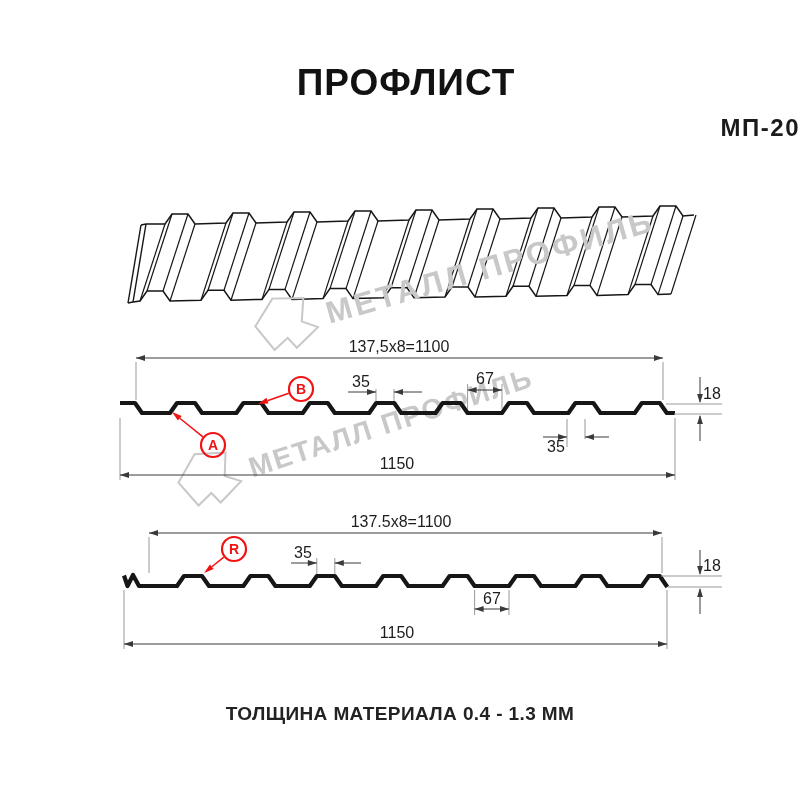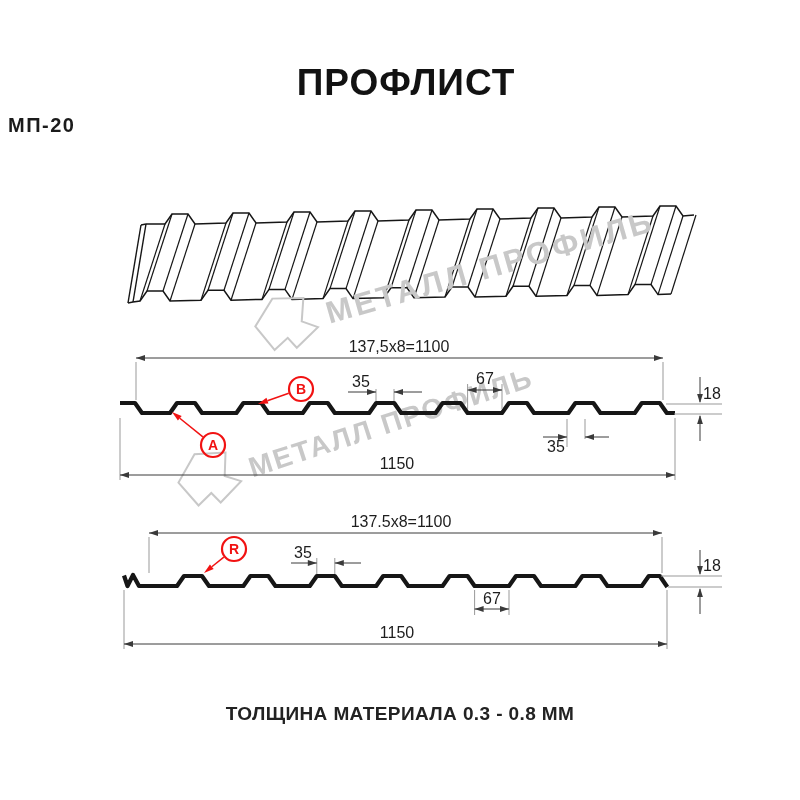--- a/index.html
+++ b/index.html
@@ -5,22 +5,22 @@
   html,body{margin:0;padding:0;}
   body{
     width:800px;height:800px;background:#ffffff;position:relative;overflow:hidden;
     font-family:"Liberation Sans", sans-serif;
   }
   .brand-title{
     position:absolute;top:62px;left:12px;right:0;text-align:center;
     font-size:37px;font-weight:800;letter-spacing:1px;color:#121212;
   }
   .brand-sub{
-    position:absolute;top:114px;left:0;right:0;text-align:left;
-    font-size:20px;font-weight:600;letter-spacing:1.5px;color:#1b1b1b;padding-left:8px;
+    position:absolute;top:114px;left:0;right:0;text-align:right;
+    font-size:24px;font-weight:600;letter-spacing:1.5px;color:#1b1b1b;padding-left:8px;
   }
   .thickness-note{
     position:absolute;top:703px;left:0;right:0;text-align:center;
     font-size:19px;font-weight:700;letter-spacing:.4px;color:#222;
   }
   svg#drawing{position:absolute;top:0;left:0;}
 </style>
 </head>
 <body>
 
@@ -165,13 +165,13 @@
       <polygon points="124,644 133,641.1 133,646.9" fill="#3a3a3a"></polygon>
       <polygon points="667,644 658,641.1 658,646.9" fill="#3a3a3a"></polygon>
       <text x="397" y="638" fill="#1d1d1d" font-size="16" text-anchor="middle" font-family="Liberation Sans, sans-serif" font-weight="normal" letter-spacing="0">1150</text>
       <circle cx="234" cy="549" r="12" stroke="#f11212" stroke-width="2.2" fill="none"></circle>
       <text x="234" y="554" fill="#f11212" font-size="14" text-anchor="middle" font-family="Liberation Sans, sans-serif" font-weight="bold" letter-spacing="0">R</text>
       <line x1="223.8487054772406" y1="557.1210356182075" x2="211.8086880944303" y2="566.7530495244557" stroke="#f11212" stroke-width="1.5"></line>
       <polygon points="204,573 209.93460295176703,564.4104430961266 213.68277323709356,569.0956559527848" fill="#f11212"></polygon>
     </g>
   </svg>
 
-<div class="thickness-note">ТОЛЩИНА МАТЕРИАЛА 0.3 - 0.8 ММ</div>
+<div class="thickness-note">ТОЛЩИНА МАТЕРИАЛА 0.4 - 1.3 ММ</div>
 
 </body></html>

